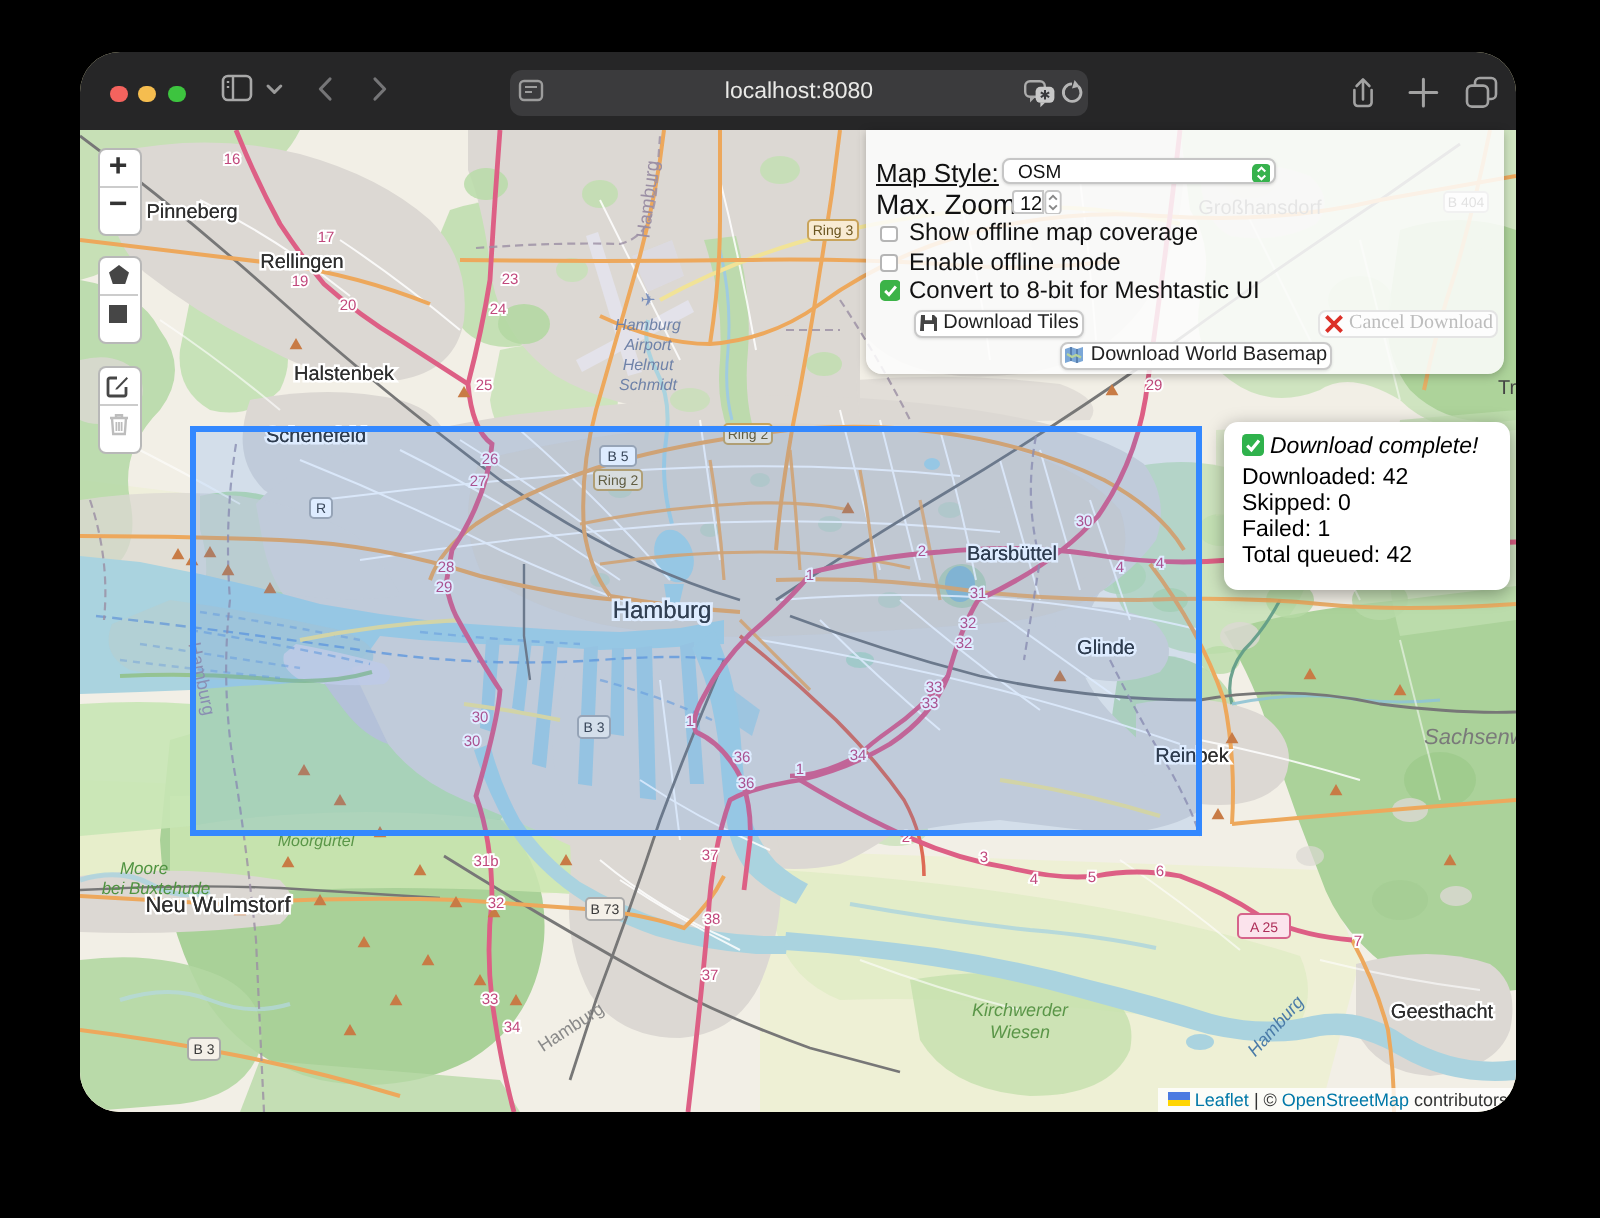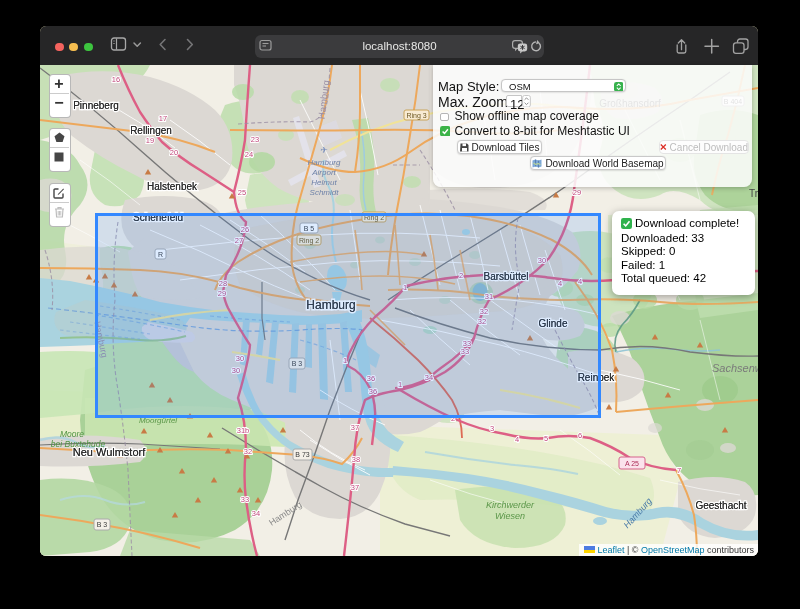--- a/index.html
+++ b/index.html
@@ -1,19 +1,19 @@
 <!DOCTYPE html>
 <html><head>
 <meta charset="utf-8">
 <style>
   * { margin:0; padding:0; box-sizing:border-box; }
   html,body { width:800px; height:609px; background:#000; overflow:hidden;
     font-family:"Liberation Sans", sans-serif; }
   #win { position:absolute; left:40px; top:26px; width:718px; height:530px;
-    border-radius:6px; overflow:hidden; background:#fef9c3; }
+    border-radius:20px; overflow:hidden; background:#fef9c3; }
   #titlebar { position:absolute; left:0; top:0; width:718px; height:39px;
     background:#262627; z-index:50; }
   .tl { position:absolute; top:16.5px; width:8.8px; height:8.8px; border-radius:50%; }
   #addr { position:absolute; left:215px; top:8.5px; width:289px; height:23px;
     background:#3b3b3d; border-radius:6px; color:#e9e9e7; font-size:11.5px;
     text-align:center; line-height:23px; }
   #map { position:absolute; left:0; top:39px; width:718px; height:491px; }
   .ov { position:absolute; z-index:60; }
   .lbar { background:#fff; border:1.5px solid rgba(0,0,0,0.28); border-radius:4px; }
   .lbtn { width:19px; height:19px; display:flex; align-items:center; justify-content:center; }
@@ -501,39 +501,42 @@
       <svg width="11" height="12" viewBox="0 0 11 12">
         <path d="M1 3 h9 M4 3 V1.6 h3 V3 M2 3 l0.6 8 h5.8 L9 3" fill="none" stroke="#bdbdbd" stroke-width="1.2"></path>
         <path d="M4.2 5 v4.5 M5.5 5 v4.5 M6.8 5 v4.5" stroke="#bdbdbd" stroke-width="0.9"></path>
       </svg>
     </div>
   </div>
   <div class="ov" id="panel" style="left:393px; top:0; width:319px; height:122px;
        background:rgba(253,253,253,0.86); border-radius:0 0 8px 8px;
        box-shadow:0 1px 5px rgba(0,0,0,0.25); font-size:12px; color:#111; padding:14px 4px 0 4px; z-index:70;">
     <div style="position:relative; height:15px;">
-      <span style="font-size:13px; margin-left:1px;">Map Style:</span>
-      <span style="position:absolute; left:64px; top:0; width:125px; height:12.5px; background:#fff;
+      <span style="font-size:13px; margin-left:1px;text-decoration:underline;">Map Style:</span>
+      <span style="position:absolute; left:64px; top:0; width:137px; height:12.5px; background:#fff;
         border:1px solid #c6c6c6; border-radius:4px; box-shadow:0 0.5px 1.5px rgba(0,0,0,0.15); font-size:9.5px; padding:1px 0 0 7px;">OSM
         <svg style="position:absolute; right:2px; top:1.5px;" width="9.5" height="9.5" viewBox="0 0 10 10">
           <rect width="10" height="10" rx="2.5" fill="#37b24d"></rect>
           <path d="M3 4 l2 -2 2 2 M3 6 l2 2 2 -2" fill="none" stroke="#fff" stroke-width="1.1"></path>
         </svg>
       </span>
     </div>
     <div style="position:relative; height:15px;">
       <span style="font-size:14px; margin-left:1px;">Max. Zoom:</span>
-      <span style="position:absolute; left:69px; top:0.5px; width:16px; height:12.5px; background:#fff; border:1px solid #c6c6c6; border-radius:2px 0 0 2px; font-size:13px; padding:1.5px 0 0 3px;">12</span>
+      <span style="position:absolute; left:69px; top:0.5px; width:16px; height:12.5px; background:#fff; border:1px solid #c6c6c6; border-radius:2px 0 0 2px; font-size:10px; padding:1.5px 0 0 3px;">12</span>
       <svg style="position:absolute; left:85px; top:0.5px;" width="9" height="12.5" viewBox="0 0 9 13">
         <rect x="0.5" y="0.5" width="8" height="12" rx="2" fill="#fff" stroke="#c6c6c6"></rect>
         <path d="M2.5 5 l2 -2 2 2 M2.5 8 l2 2 2 -2" fill="none" stroke="#888" stroke-width="1"></path>
       </svg>
     </div>
     <div style="position:relative; height:14.5px;">
       <span style="display:inline-block; width:8.5px; height:8.5px; border:1px solid #b5b5b5; border-radius:2px; background:#fff; vertical-align:-1px; margin:0 6px 0 3px;"></span>Show offline map coverage
+    </div>
+    <div style="position:relative; height:14.5px;">
+      <span style="display:inline-block; width:8.5px; height:8.5px; border:1px solid #b5b5b5; border-radius:2px; background:#fff; vertical-align:-1px; margin:0 6px 0 3px;"></span>Enable offline mode
     </div>
     <div style="position:relative; height:15px;">
       <svg style="vertical-align:-1.5px; margin:0 4.5px 0 2.5px;" width="10.5" height="10.5" viewBox="0 0 11 11">
         <rect width="11" height="11" rx="2.5" fill="#3cb348"></rect>
         <path d="M2.7 5.7 l2 2 L8.3 3.4" fill="none" stroke="#fff" stroke-width="1.5"></path>
       </svg>Convert to 8-bit for Meshtastic UI
     </div>
     <div style="position:relative; height:16px; margin-top:1.5px;">
       <span class="pbtn" style="position:absolute; left:20px; top:0; width:85px;">
         <svg width="9" height="9" viewBox="0 0 9 9" style="margin-right:3px;">
@@ -542,35 +545,35 @@
               <rect x="2.5" y="0.5" width="3.5" height="2.6" fill="#fff"></rect>
             </svg>
         Download Tiles</span>
       <span class="pbtn" style="position:absolute; left:93px; top:0; width:136px;margin-top:16px;">
         <svg width="10" height="9" viewBox="0 0 10 9" style="margin-right:3px;">
               <path d="M0.5 1.5 L3.5 0.5 L6.5 1.5 L9.5 0.5 V7.5 L6.5 8.5 L3.5 7.5 L0.5 8.5 Z" fill="#7ba7d7"></path>
               <path d="M3.5 0.5 V7.5 M6.5 1.5 V8.5" stroke="#4a6fa0" stroke-width="0.7"></path>
               <path d="M1.5 4 l2.5 1.5 2 -1 2.5 1.2" stroke="#b8d39a" stroke-width="1.2" fill="none"></path>
             </svg>
         Download World Basemap</span>
-      <span class="pbtn" style="position:absolute; left:222px; top:0; width:90px; border-color:#e4e4e4; color:#bdbdbd; box-shadow:none; background:#fdfdfd;">
+      <span class="pbtn" style="position:absolute; left:222px; top:0; width:90px; border-color:#e4e4e4; color:#bdbdbd; box-shadow:none; background:#fdfdfd;font-family:Liberation Serif, serif;">
         <svg width="10" height="10" viewBox="0 0 10 10" style="margin-right:3px;">
               <path d="M1.2 1.2 L8.8 8.8 M8.8 1.2 L1.2 8.8" stroke="#dc2f27" stroke-width="1.9"></path>
             </svg>
         Cancel Download</span>
     </div>
   </div>
   <div class="ov" style="left:572px; top:146px; width:143px; height:84px; background:#fff;
        border-radius:7px; box-shadow:0 2px 9px rgba(0,0,0,0.35); padding:6px 9px; z-index:70;
        font-size:11.5px; line-height:13.2px; color:#000;">
-    <div style="margin-bottom:2px;"><svg width="11" height="11" viewBox="0 0 11 11" style="vertical-align:-1.5px; margin-right:3px;">
+    <div style="margin-bottom:2px;font-style:italic;"><svg width="11" height="11" viewBox="0 0 11 11" style="vertical-align:-1.5px; margin-right:3px;">
       <rect width="11" height="11" rx="2.2" fill="#2fb24c"></rect>
       <path d="M2.6 5.8 l2.1 2.1 L8.5 3.2" fill="none" stroke="#fff" stroke-width="1.6"></path>
     </svg>Download complete!</div>
-    <div>Downloaded: 33</div>
+    <div>Downloaded: 42</div>
     <div>Skipped: 0</div>
     <div>Failed: 1</div>
     <div>Total queued: 42</div>
   </div>
   <div class="ov" style="right:0; bottom:0; height:12.5px; background:rgba(255,255,255,0.8);
        font-size:9px; color:#333; padding:0 4px 0 5px; line-height:12.5px; z-index:70;">
     <svg width="11" height="7.5" viewBox="0 0 11 7.5" style="vertical-align:-0.5px;">
           <rect width="11" height="4" fill="#4c7be1"></rect>
           <rect y="4" width="11" height="3.5" fill="#ffd500"></rect>
         </svg>

